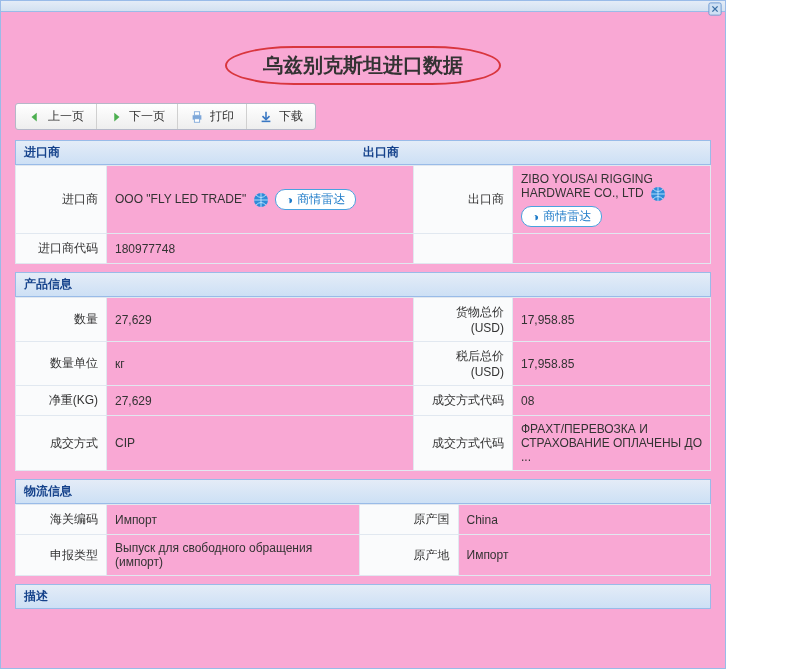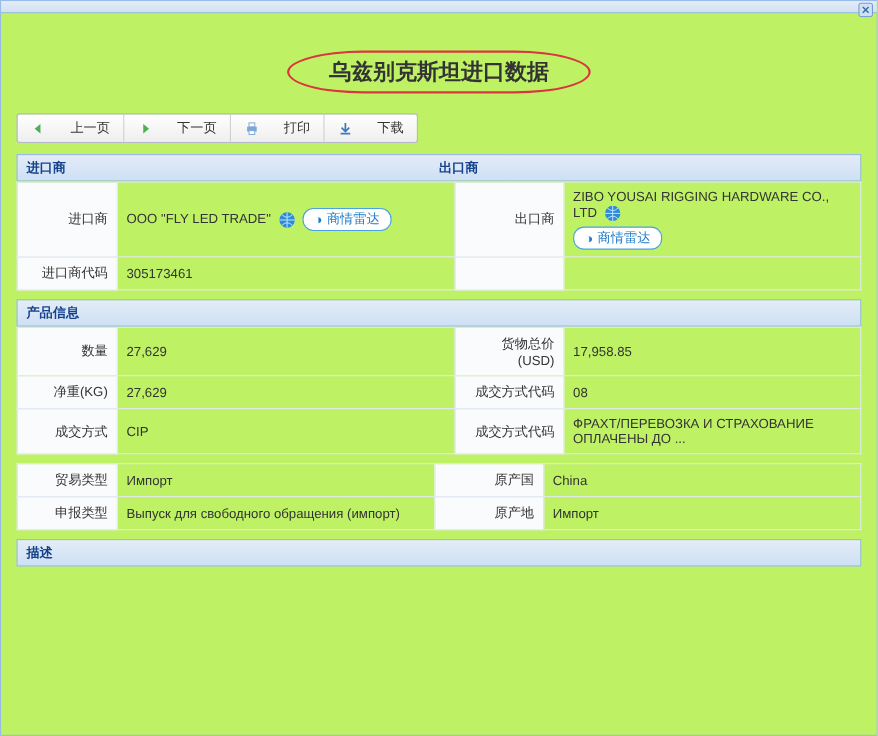--- a/index.html
+++ b/index.html
@@ -1,24 +1,24 @@
 <!DOCTYPE html>
 <html><head>
 <meta charset="utf-8">
 <style>
 html,body{margin:0;padding:0;font-family:Arial,"Microsoft YaHei",sans-serif;font-size:12px;color:#333;background:#fff}
-.window{width:798px;height:669px;border:1px solid #99bbe8;box-sizing:border-box;position:relative;background:#bef264}
+.window{width:726px;height:669px;border:1px solid #99bbe8;box-sizing:border-box;position:relative;background:#f9a8d4}
 .titlebar{height:10px;background:linear-gradient(#e4ecf7,#d3e1f1);border-bottom:1px solid #99bbe8;position:relative}
 .close-x{position:absolute;right:3px;top:1px;width:14px;height:14px;cursor:pointer}
 .close-x svg{width:14px;height:14px}
 .content{padding:10px 14px}
 .page-title{text-align:center;margin:24px 0 18px}
 .page-title span{font-size:20px;font-weight:bold;color:#333;padding:4px 36px;border:2px solid #d9363e;border-radius:50%/100%;display:inline-block}
 .toolbar{display:flex;gap:0;border:1px solid #b5b8c8;background:linear-gradient(#fff,#eeeeee);border-radius:3px;width:fit-content;margin-bottom:10px}
-.tool-btn{display:flex;align-items:center;gap:22px;padding:4px 12px;border-right:1px solid #d0d0d0;cursor:pointer;color:#333;font-size:12px}
+.tool-btn{display:flex;align-items:center;gap:6px;padding:4px 12px;border-right:1px solid #d0d0d0;cursor:pointer;color:#333;font-size:12px}
 .tool-btn:last-child{border-right:none}
 .icn{width:14px;height:14px;display:inline-flex;align-items:center;justify-content:center}
 .section-hdr{background:linear-gradient(#e4ecf7,#cde0f5);border:1px solid #99bbe8;border-bottom:1px solid #99bbe8;font-weight:bold;color:#15428b;padding:3px 8px;font-size:12px}
 .section-hdr.split{display:flex}
 .section-hdr.split>div{flex:1}
 .section-hdr.split>div:first-child{border-right:0}
 .tbl{width:100%;border-collapse:collapse;border:1px solid #c7d7ea;border-top:none;margin-bottom:8px;table-layout:fixed}
 .tbl td{border:1px solid #e1e8f0;padding:6px 8px;font-size:12px;vertical-align:middle;word-wrap:break-word}
 .tbl td.lab{background:#fafbfc;text-align:right;color:#333;width:74px}
 .tbl td.lab2{background:#fafbfc;text-align:right;color:#333;width:82px}
@@ -111,55 +111,62 @@
                 </svg></span>
           <br>
           <span class="radar-btn" style="margin-top:4px">
             <span class="r-icn">◑</span>
             <span>商情雷达</span>
           </span>
         </td>
       </tr>
       <tr>
         <td class="lab">进口商代码</td>
-        <td>305173461</td>
+        <td>180977748</td>
         <td class="lab2"></td>
         <td></td>
       </tr>
     </tbody>
       </table>
 
     <div class="section-hdr">产品信息</div>
     <table class="tbl">
       <tbody>
           <tr>
         <td class="lab">数量</td>
         <td style="width:290px">27,629</td>
         <td class="lab2">货物总价 (USD)</td>
+        <td>17,958.85</td>
+      </tr>
+      <tr>
+        <td class="lab">数量单位</td>
+        <td>кг</td>
+        <td class="lab2">税后总价 (USD)</td>
         <td>17,958.85</td>
       </tr>
       <tr>
         <td class="lab">净重(KG)</td>
         <td>27,629</td>
         <td class="lab2">成交方式代码</td>
         <td>08</td>
       </tr>
       <tr>
         <td class="lab">成交方式</td>
         <td>CIP</td>
         <td class="lab2">成交方式代码</td>
         <td>ФРАХТ/ПЕРЕВОЗКА И СТРАХОВАНИЕ ОПЛАЧЕНЫ ДО ...</td>
       </tr>
     </tbody>
       </table>
 
+    <div class="section-hdr">物流信息</div>
     <table class="tbl">
       <tbody>
       <tr>
-        <td class="lab">贸易类型</td>
+        <td class="lab">海关编码</td>
         <td>Импорт</td>
         <td class="lab2">原产国</td>
         <td>China</td>
       </tr>
       <tr>
         <td class="lab">申报类型</td>
         <td>Выпуск для свободного обращения (импорт)</td>
         <td class="lab2">原产地</td>
         <td>Импорт</td>
       </tr>

